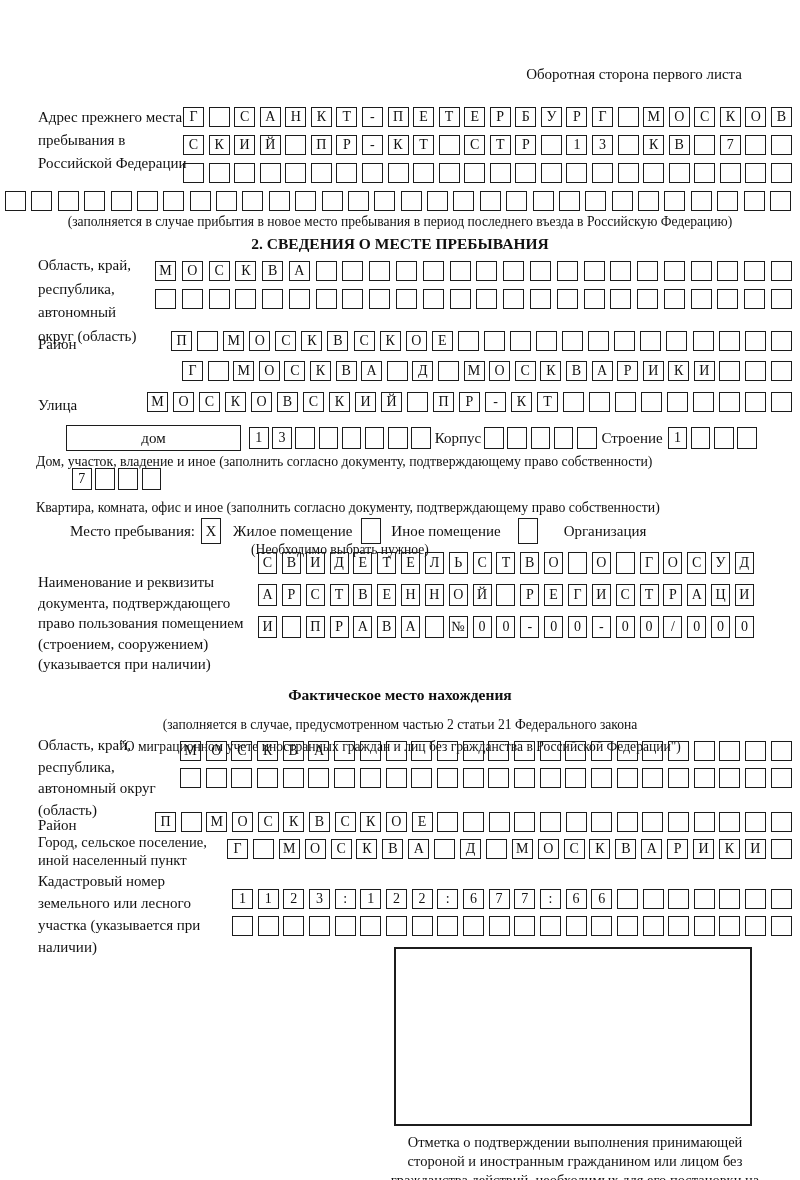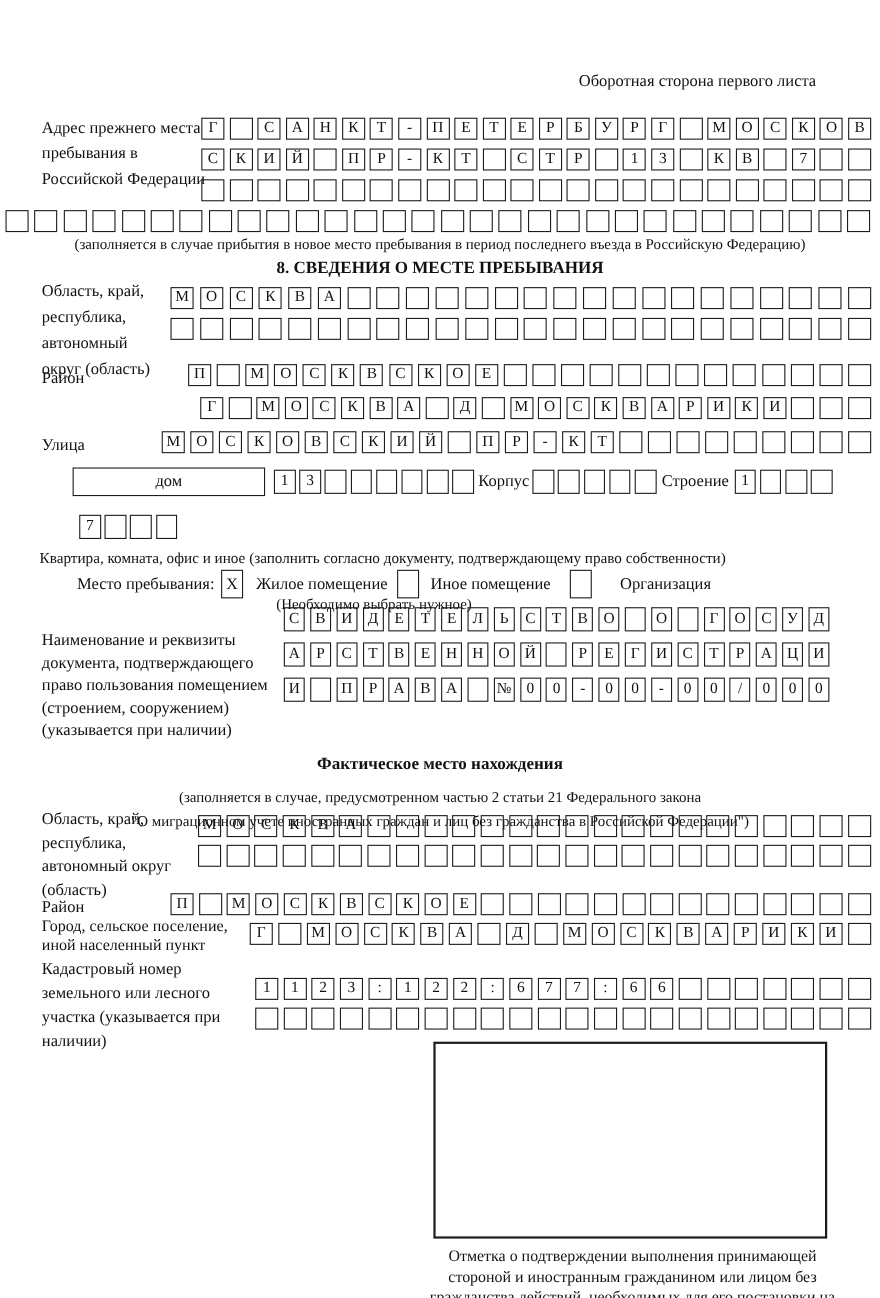--- a/index.html
+++ b/index.html
@@ -139,21 +139,21 @@
       <span class="cell"></span>
       <span class="cell"></span>
       <span class="cell"></span>
       <span class="cell"></span>
       <span class="cell"></span>
       <span class="cell"></span>
       <span class="cell"></span>
     </div>
   <div class="note" style="top:170px">(заполняется в случае прибытия в новое место пребывания в период последнего въезда в Российскую Федерацию)</div>
 
-  <div class="stitle" style="top:191px">8. СВЕДЕНИЯ О МЕСТЕ ПРЕБЫВАНИЯ</div>
+  <div class="stitle" style="top:191px">2. СВЕДЕНИЯ О МЕСТЕ ПРЕБЫВАНИЯ</div>
 
   <div class="lbl" style="top:210px;width:112px;line-height:23.5px">Область, край, республика, автономный округ (область)</div>
   <div class="cellrow" style="top:217px;left:155px;width:637px">
       <span class="cell">М</span>
       <span class="cell">О</span>
       <span class="cell">С</span>
       <span class="cell">К</span>
       <span class="cell">В</span>
       <span class="cell">А</span>
       <span class="cell"></span>
@@ -307,20 +307,21 @@
         <span class="cell"></span>
       </div>
     <div style="margin-left:5px">Строение</div>
     <div class="cells-g" style="margin-left:5px">
         <span class="cell">1</span>
         <span class="cell"></span>
         <span class="cell"></span>
         <span class="cell"></span>
       </div>
   </div>
+  <div class="smallnote" style="top:410px">Дом, участок, владение и иное (заполнить согласно документу, подтверждающему право собственности)</div>
 
   <div class="hrow" style="top:424px;left:34px">
     <div class="cells-g" style="margin-left:6px">
         <span class="cell">7</span>
         <span class="cell"></span>
         <span class="cell"></span>
         <span class="cell"></span>
       </div>
   </div>
   <div class="smallnote" style="top:456px">Квартира, комната, офис и иное (заполнить согласно документу, подтверждающему право собственности)</div>

